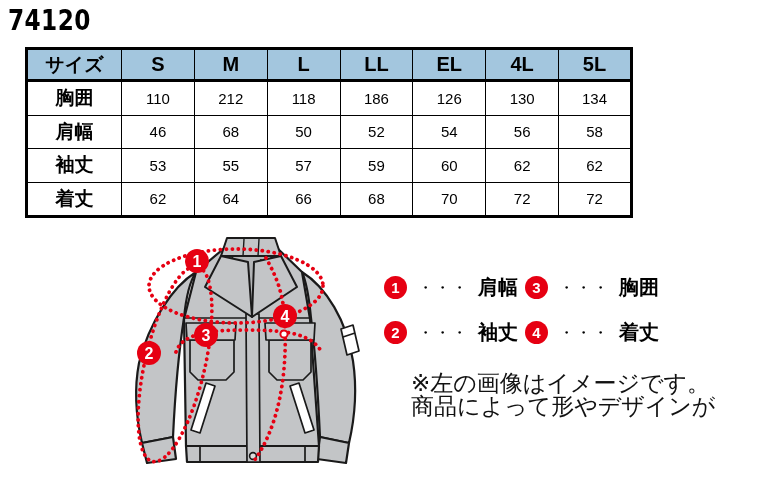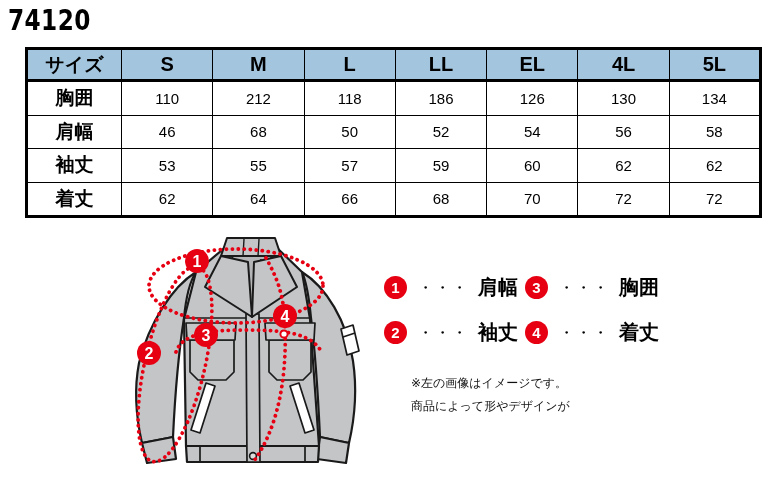--- a/index.html
+++ b/index.html
@@ -9,21 +9,21 @@
   }
   
   .product-code{
     position:absolute;left:8px;top:3px;
     font-size:29px;font-weight:800;letter-spacing:0.5px;
     transform:scaleX(0.80);transform-origin:left top;
     font-family:"DejaVu Sans","Liberation Sans",sans-serif;
   }
   
   table.size-table{
-    position:absolute;left:25px;top:47px;width:737px;
+    position:absolute;left:25px;top:47px;width:608px;
     border-collapse:collapse;table-layout:fixed;
     border:3px solid #000;
   }
   .size-table col.label-col{width:95px;}
   .size-table th,.size-table td{
     border:1.5px solid #000;text-align:center;vertical-align:middle;
     padding:0;overflow:hidden;white-space:nowrap;
   }
   .size-table thead th{
     background:#a3c6de;height:29px;font-size:20px;font-weight:700;
@@ -41,21 +41,21 @@
   .legend-item.pos-2{left:384px;top:321px;}
   .legend-item.pos-4{left:525px;top:321px;}
   .legend-circle{
     width:23px;height:23px;border-radius:50%;background:#e60012;color:#fff;
     display:flex;align-items:center;justify-content:center;
     font-size:15px;font-weight:700;flex:0 0 auto;
   }
   .legend-dots{margin:0 8px 0 12px;font-size:13px;font-weight:700;letter-spacing:4px;line-height:23px;}
   .legend-label{font-size:20px;font-weight:600;line-height:23px;}
   
-  .note{position:absolute;left:411px;top:372px;font-size:12px;line-height:22.5px;color:#111;}
+  .note{position:absolute;left:411px;top:372px;font-size:23px;line-height:22.5px;color:#111;}
   .note .indent{margin-left:0;}
 </style>
 </head>
 <body>
 
 <div class="product-code">74120</div>
 
 <table class="size-table">
   <colgroup>
       <col class="label-col">

